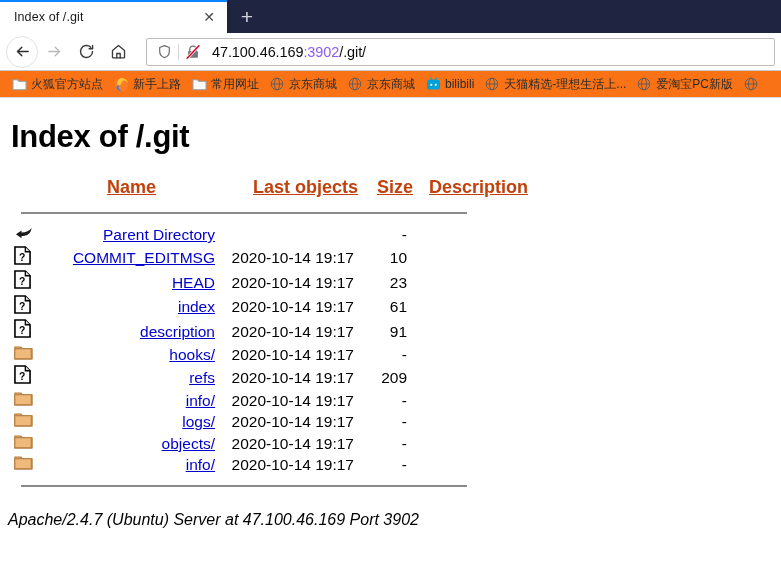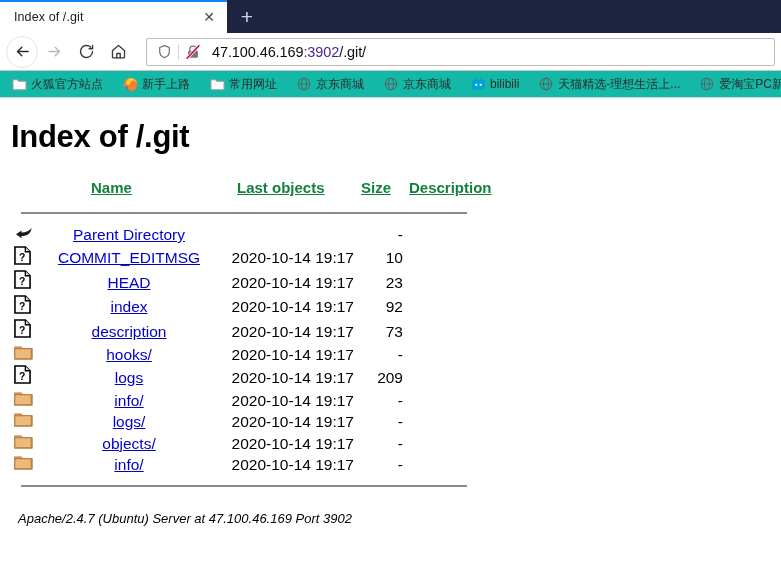--- a/index.html
+++ b/index.html
@@ -131,34 +131,33 @@
     margin: 0 3px;
   }
   .url-text {
     margin-left: 8px;
     font-size: 14.5px;
     color: #0c0c0d;
     white-space: nowrap;
     overflow: hidden;
     letter-spacing: -0.1px;
   }
-  .url-text .dim { color: #4c1d95; }
+  .url-text .dim { color: #8b5cf6; }
 
   
   .bookmarks {
     height: 27px;
-    background: #14b8a6;
+    background: #f97316;
     border-bottom: 1px solid #d8d8d8;
     display: flex;
     align-items: center;
     padding: 0 6px;
     box-sizing: border-box;
     overflow: hidden;
     white-space: nowrap;
-    gap: 9px;
   }
   .bm {
     display: flex;
     align-items: center;
     height: 22px;
     padding: 0 5px;
     border-radius: 2px;
     flex: 0 0 auto;
     cursor: default;
   }
@@ -201,53 +200,54 @@
     color: #000000;
   }
   table.listing td, table.listing th {
     padding: 0;
     white-space: nowrap;
     vertical-align: middle;
     line-height: 21.5px;
     height: 21.5px;
   }
   .col-icon  { width: 29px; text-align: left; padding-left: 3px !important; }
-  .col-name  { width: 172px; text-align: center; }
+  .col-name  { width: 172px; text-align: right; }
   .col-date  { width: 139px; text-align: right; padding-right: 7px !important; margin-top: 21px; }
   .col-size  { width: 42px;  text-align: right; padding-right: 6px !important; }
   .col-desc  { text-align: left; }
 
   th.hdr {
     text-align: left;
     padding-bottom: 4px !important;
   }
   th.hdr a {
-    color: #15803d;
+    color: #c2410c;
     font-weight: bold;
     text-decoration: underline;
-    font-size: 15px;
+    font-size: 18px;
+    margin-left: 16px;
   }
   .hdr-name  { padding-left: 48px !important; }
   .hdr-date  { padding-left: 22px !important; }
 
   table.listing a.entry {
     color: #0000cc;
     text-decoration: underline;
     font-size: 15.5px;
   }
   .rule {
     border: none;
     border-top: 2px solid #8a8a8a;
     margin: 3px 0 3px 10px;
     width: 446px;
     height: 0;
   }
   .footer-addr {
-    margin: 14px 0 0 10px;
-    font-size: 13px;
+    margin: 14px 0 0 0;
+    font-size: 16px;
     font-style: italic;
     color: #000000;
   }
 
   
   .ico { display: block; }
 </style>
 </head>
 <body>
 
@@ -491,37 +491,37 @@
           <svg width="17" height="19" viewBox="0 0 18 20">
             <path d="M1 1h11l5 5v13H1z" fill="#ffffff" stroke="#000000" stroke-width="1.7"></path>
             <path d="M12 1v5h5" fill="#d8d8d8" stroke="#000000" stroke-width="1.4"></path>
             <text x="8.6" y="15.4" font-family="Liberation Sans, sans-serif" font-size="11" font-weight="bold" fill="#000000" text-anchor="middle">?</text>
           </svg>
         </td>
         <td class="col-name">
           <a class="entry" href="#">index</a>
         </td>
         <td class="col-date">2020-10-14 19:17</td>
-        <td class="col-size">92</td>
+        <td class="col-size">61</td>
         <td class="col-desc"></td>
       </tr>
 
       <tr>
         <td class="col-icon">
           <svg width="17" height="19" viewBox="0 0 18 20">
             <path d="M1 1h11l5 5v13H1z" fill="#ffffff" stroke="#000000" stroke-width="1.7"></path>
             <path d="M12 1v5h5" fill="#d8d8d8" stroke="#000000" stroke-width="1.4"></path>
             <text x="8.6" y="15.4" font-family="Liberation Sans, sans-serif" font-size="11" font-weight="bold" fill="#000000" text-anchor="middle">?</text>
           </svg>
         </td>
         <td class="col-name">
           <a class="entry" href="#">description</a>
         </td>
         <td class="col-date">2020-10-14 19:17</td>
-        <td class="col-size">73</td>
+        <td class="col-size">91</td>
         <td class="col-desc"></td>
       </tr>
 
       <tr>
         <td class="col-icon">
           <svg width="19" height="16" viewBox="0 0 20 17">
             <path d="M0.8 3.2h6.6l1.6 1.9h10.2v10.7H0.8z" fill="#e8a96a" stroke="#b07b3e" stroke-width="1.1"></path>
             <path d="M0.8 5.1h17.4v10.7H0.8z" fill="#f0b97c" stroke="#b07b3e" stroke-width="1.1"></path>
           </svg>
         </td>
@@ -535,21 +535,21 @@
 
       <tr>
         <td class="col-icon">
           <svg width="17" height="19" viewBox="0 0 18 20">
             <path d="M1 1h11l5 5v13H1z" fill="#ffffff" stroke="#000000" stroke-width="1.7"></path>
             <path d="M12 1v5h5" fill="#d8d8d8" stroke="#000000" stroke-width="1.4"></path>
             <text x="8.6" y="15.4" font-family="Liberation Sans, sans-serif" font-size="11" font-weight="bold" fill="#000000" text-anchor="middle">?</text>
           </svg>
         </td>
         <td class="col-name">
-          <a class="entry" href="#">logs</a>
+          <a class="entry" href="#">refs</a>
         </td>
         <td class="col-date">2020-10-14 19:17</td>
         <td class="col-size">209</td>
         <td class="col-desc"></td>
       </tr>
 
       <tr>
         <td class="col-icon">
           <svg width="19" height="16" viewBox="0 0 20 17">
             <path d="M0.8 3.2h6.6l1.6 1.9h10.2v10.7H0.8z" fill="#e8a96a" stroke="#b07b3e" stroke-width="1.1"></path>

